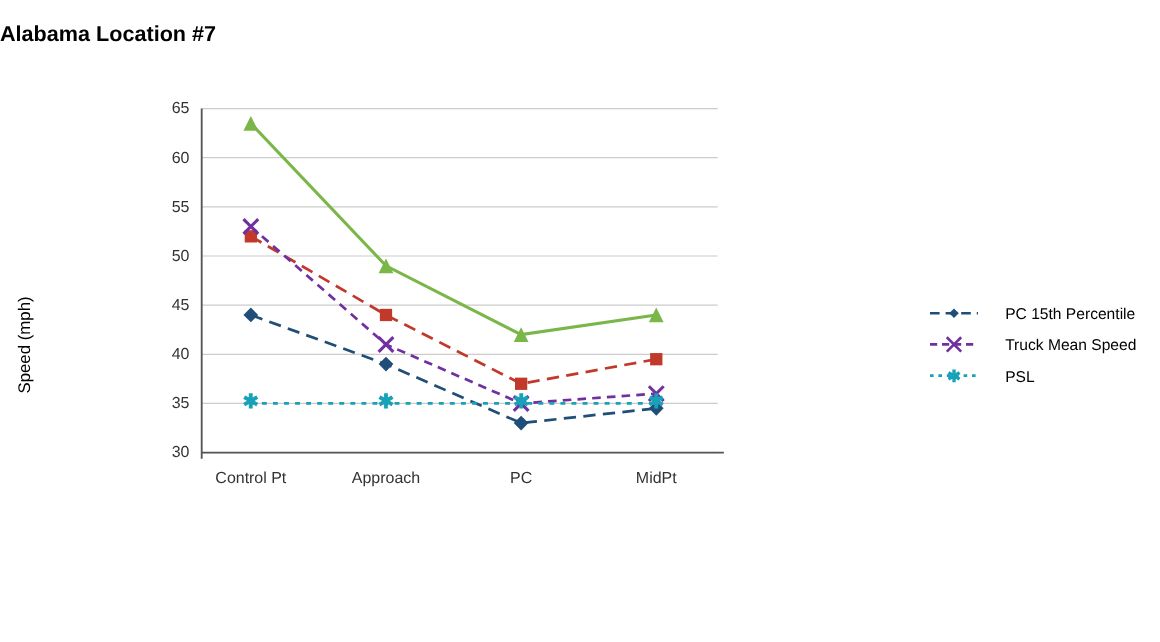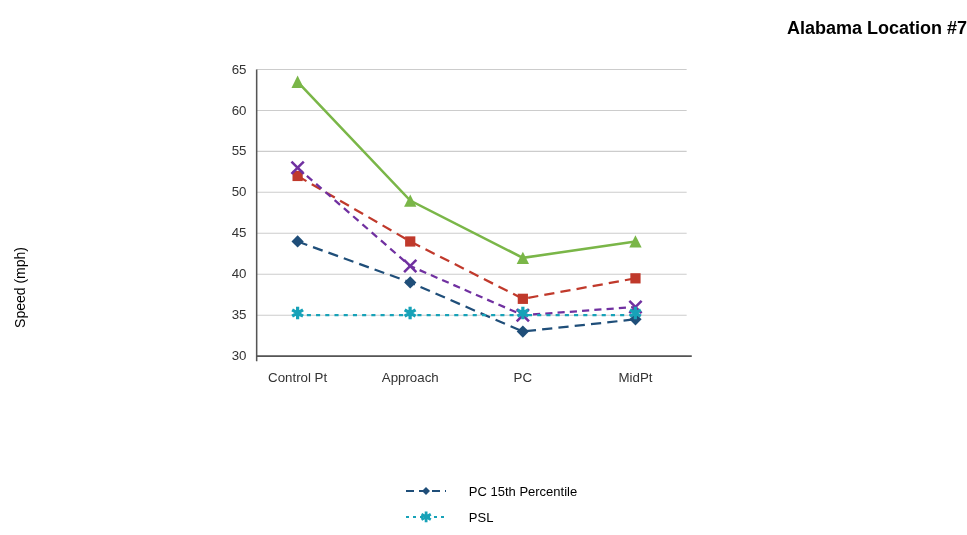--- a/index.html
+++ b/index.html
@@ -11,21 +11,21 @@
       display: flex;
       align-items: center;
       justify-content: center;
     }
     .chart-container {
       width: 967px;
       height: 535px;
       position: relative;
       display: flex;
       flex-direction: column;
-      align-items: flex-end;
+      align-items: flex-start;
     }
     .chart-title {
       font-size: 18px;
       font-weight: bold;
       margin-top: 18px;
       margin-bottom: 0px;
     }
     .chart-body {
       display: flex;
       flex-direction: row;
@@ -37,24 +37,24 @@
       writing-mode: vertical-rl;
       transform: rotate(180deg);
       font-size: 14px;
       margin-left: 12px;
       margin-right: 4px;
       white-space: nowrap;
       color: #000;
     }
     .chart-and-legend {
       display: flex;
-      flex-direction: column;
+      flex-direction: row;
       flex: 1;
       align-items: center;
-      padding-right: 36px;
+      padding-right: 20px;
     }
     .svg-area {
       flex: 1;
     }
     .legend {
       display: flex;
       flex-direction: column;
       gap: 10px;
       margin-left: 20px;
       min-width: 170px;
@@ -156,20 +156,28 @@
         <div class="legend-item">
           <svg width="40" height="16">
             <line x1="0" y1="8" x2="40" y2="8" stroke="#1f4e79" stroke-width="2.2" stroke-dasharray="8,5"></line>
             <polygon points="20,4 24,8 20,12 16,8" fill="#1f4e79"></polygon>
           </svg>
           <span>PC 15th Percentile</span>
         </div>
 
 
 
+        <div class="legend-item">
+          <svg width="40" height="16">
+            <line x1="0" y1="8" x2="40" y2="8" stroke="#7030a0" stroke-width="2.2" stroke-dasharray="6,4"></line>
+            <line x1="14" y1="2" x2="26" y2="14" stroke="#7030a0" stroke-width="2.2"></line>
+            <line x1="26" y1="2" x2="14" y2="14" stroke="#7030a0" stroke-width="2.2"></line>
+          </svg>
+          <span>Truck Mean Speed</span>
+        </div>
 
         <div class="legend-item">
           <svg width="40" height="16">
             <line x1="0" y1="8" x2="40" y2="8" stroke="#17a2b8" stroke-width="2.2" stroke-dasharray="3,4"></line>
             <text x="20" y="13" text-anchor="middle" font-size="14" fill="#17a2b8" font-weight="bold">✱</text>
           </svg>
           <span>PSL</span>
         </div>
       </div>
     </div>

